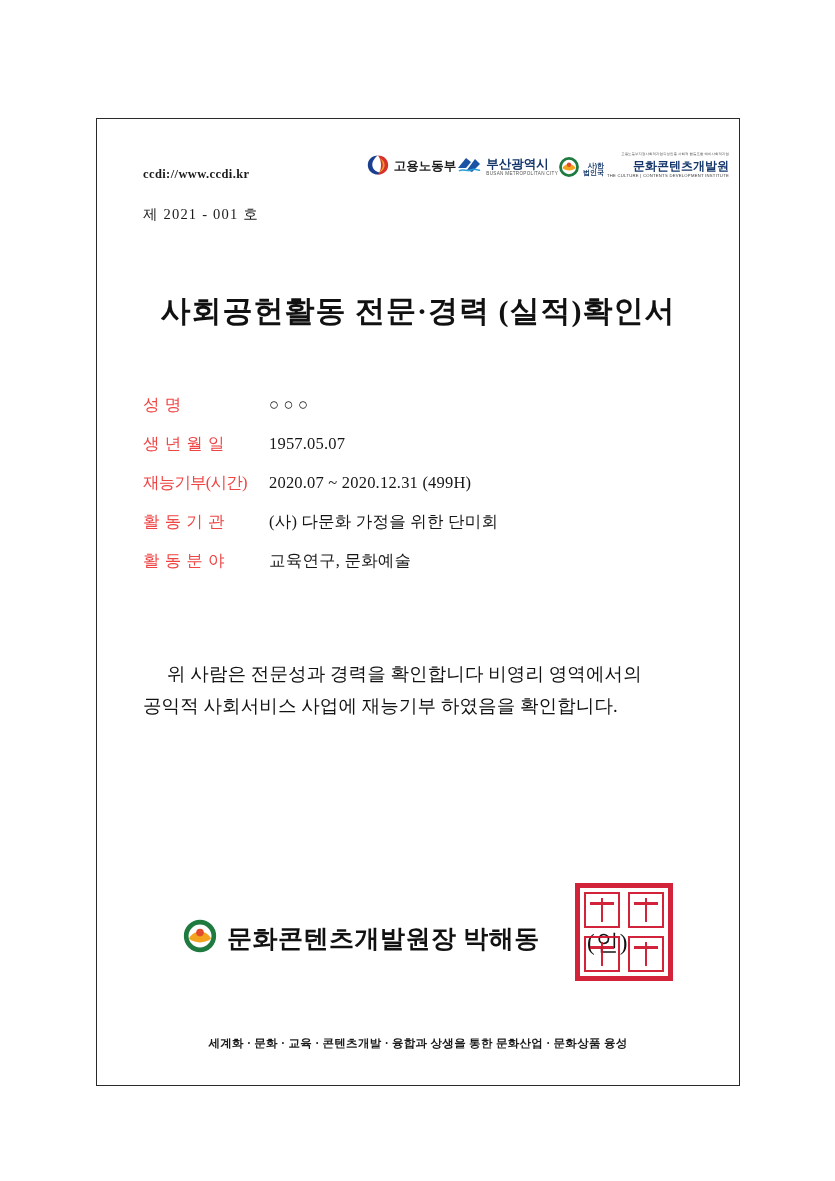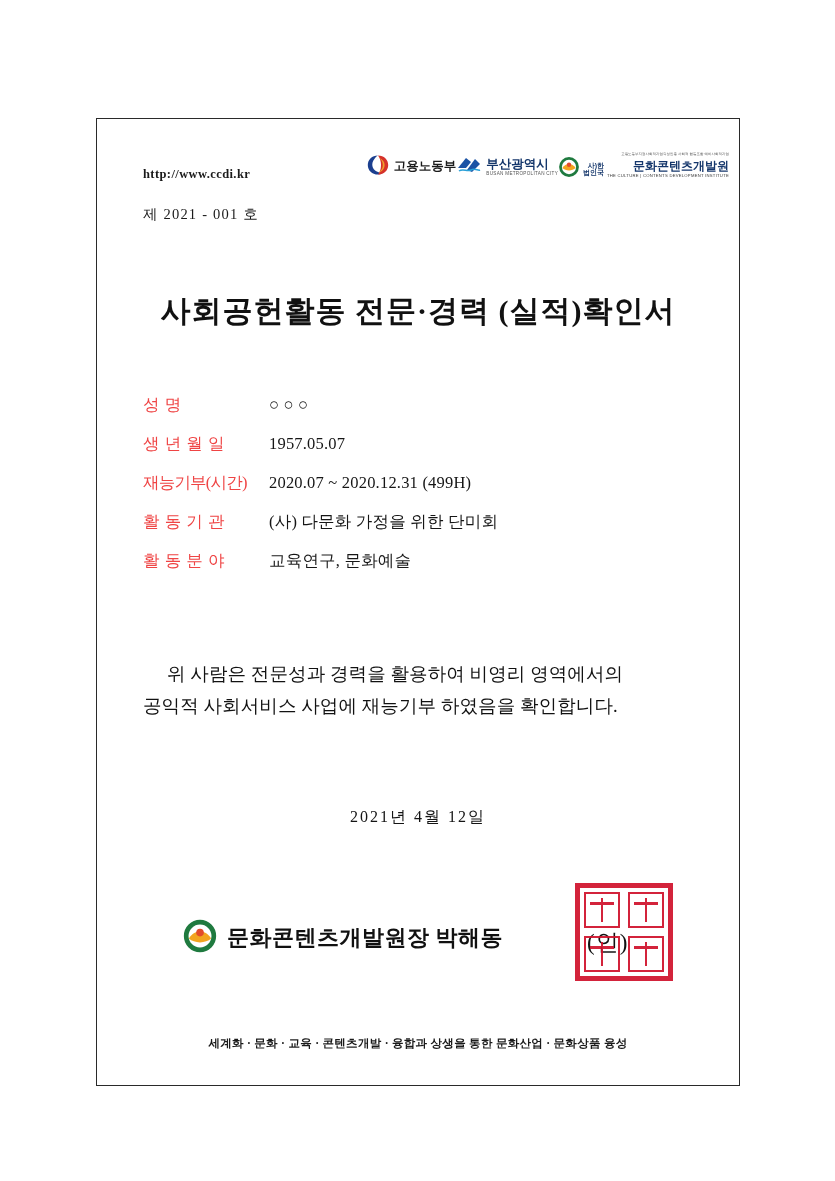--- a/index.html
+++ b/index.html
@@ -197,21 +197,21 @@
   .signature {
     position: absolute;
     left: 86px;
     top: 800px;
     display: flex;
     align-items: center;
     gap: 10px;
   }
   .sig-emblem { width: 34px; height: 34px; }
   .sig-text {
-    font-size: 22px;
+    font-size: 25px;
     font-weight: bold;
     letter-spacing: 0.5px;
     color: #111;
     text-align: center;
   }
   .seal-paren {
     position: absolute;
     left: 490px;
     top: 808px;
     font-size: 23px;
@@ -259,21 +259,21 @@
     letter-spacing: 0.3px;
     color: #1a1a1a;
   }
 </style>
 </head>
 <body>
 
 <div class="page">
   <div class="cert-frame">
 
-    <div class="url">http://www.ccdi.kr</div>
+    <div class="url">ccdi://www.ccdi.kr</div>
 
     <div class="logos">
 
       <div class="logo-unit">
         <span>
           <svg class="moel-mark" viewBox="0 0 40 40">
             <path d="M20 4 C10 4 3 11 3 20 C3 29 10 36 20 36 C24 36 28 34 31 31 C27 33 22 33 18 31 C10 27 8 17 14 10 C16 7 18 5 20 4 Z" fill="#1b3f8f"></path>
             <path d="M20 4 C30 4 37 11 37 20 C37 29 30 36 20 36 C23 32 25 27 25 20 C25 13 23 8 20 4 Z" fill="#d6322a"></path>
             <path d="M22 8 C28 11 31 15 31 20 C31 26 27 31 21 33 C26 29 28 25 28 20 C28 15 26 11 22 8 Z" fill="#f0a12b"></path>
           </svg>
@@ -344,25 +344,24 @@
         <div class="field-label">활 동 기 관</div>
         <div class="field-value">(사) 다문화 가정을 위한 단미회</div>
       </div>
       <div class="field-row">
         <div class="field-label">활 동 분 야</div>
         <div class="field-value">교육연구, 문화예술</div>
       </div>
     </div>
 
     <div class="body-text">
-      <div class="indent">위 사람은 전문성과 경력을 활용하여 비영리 영역에서의</div>
+      <div class="indent">위 사람은 전문성과 경력을 확인합니다 비영리 영역에서의</div>
       <div>공익적 사회서비스 사업에 재능기부 하였음을 확인합니다.</div>
     </div>
 
-    <div class="cert-date">2021년   4월   12일</div>
 
     <div class="signature">
       <span>
         <svg class="sig-emblem" viewBox="0 0 40 40">
           <circle cx="20" cy="20" r="18" fill="#1f7a3f"></circle>
           <circle cx="20" cy="20" r="13.5" fill="#ffffff"></circle>
           <path d="M7 23 C13 12 27 12 33 23 C27 29 13 29 7 23 Z" fill="#f2a41f"></path>
           <circle cx="20" cy="16" r="4.5" fill="#e24b2b"></circle>
           <circle cx="20" cy="20" r="18" fill="none" stroke="#1f7a3f" stroke-width="2"></circle>
         </svg>

